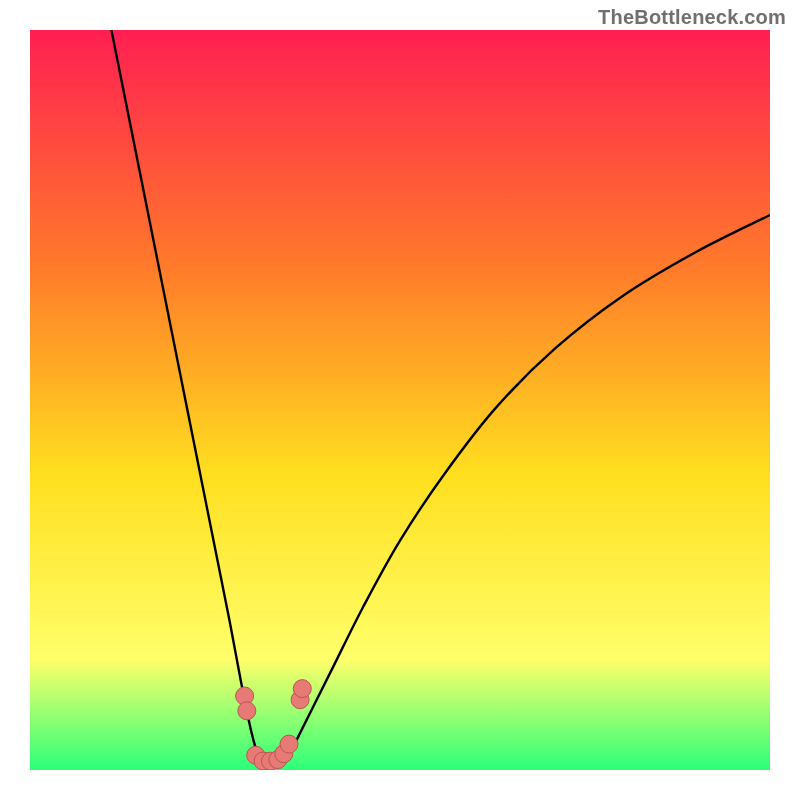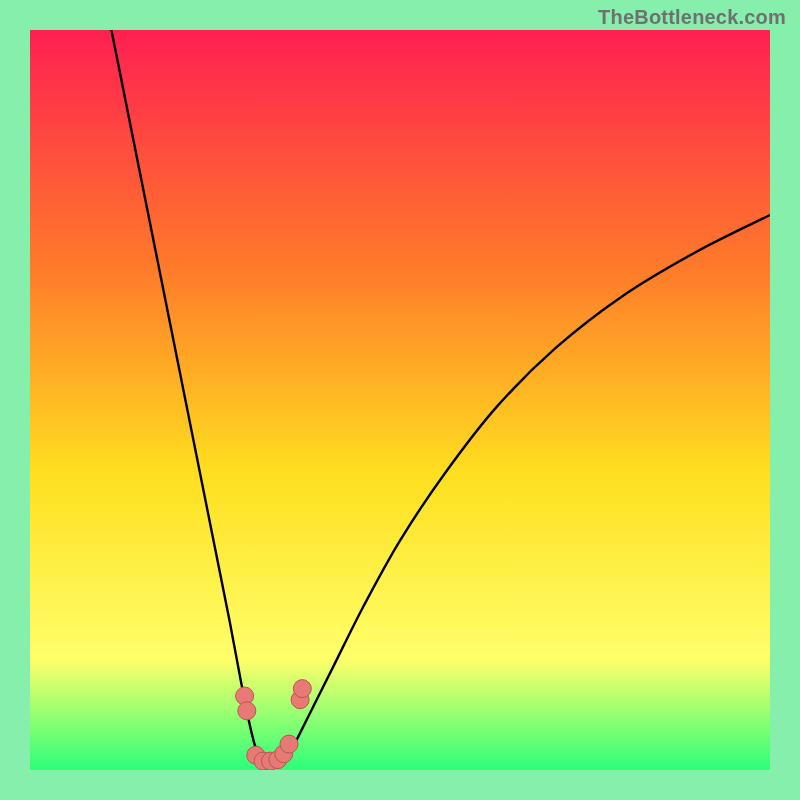--- a/index.html
+++ b/index.html
@@ -8,21 +8,21 @@
     width: 800px;
     height: 800px;
     background: #000;
     overflow: hidden;
     font-family: Arial, Helvetica, sans-serif;
   }
   .stage {
     position: relative;
     width: 800px;
     height: 800px;
-    background: #86efac;
+    background: #ffffff;
   }
   .plot-area {
     position: absolute;
     left: 30px;
     top: 30px;
     width: 740px;
     height: 740px;
     overflow: hidden;
   }
   .plot-area svg {

